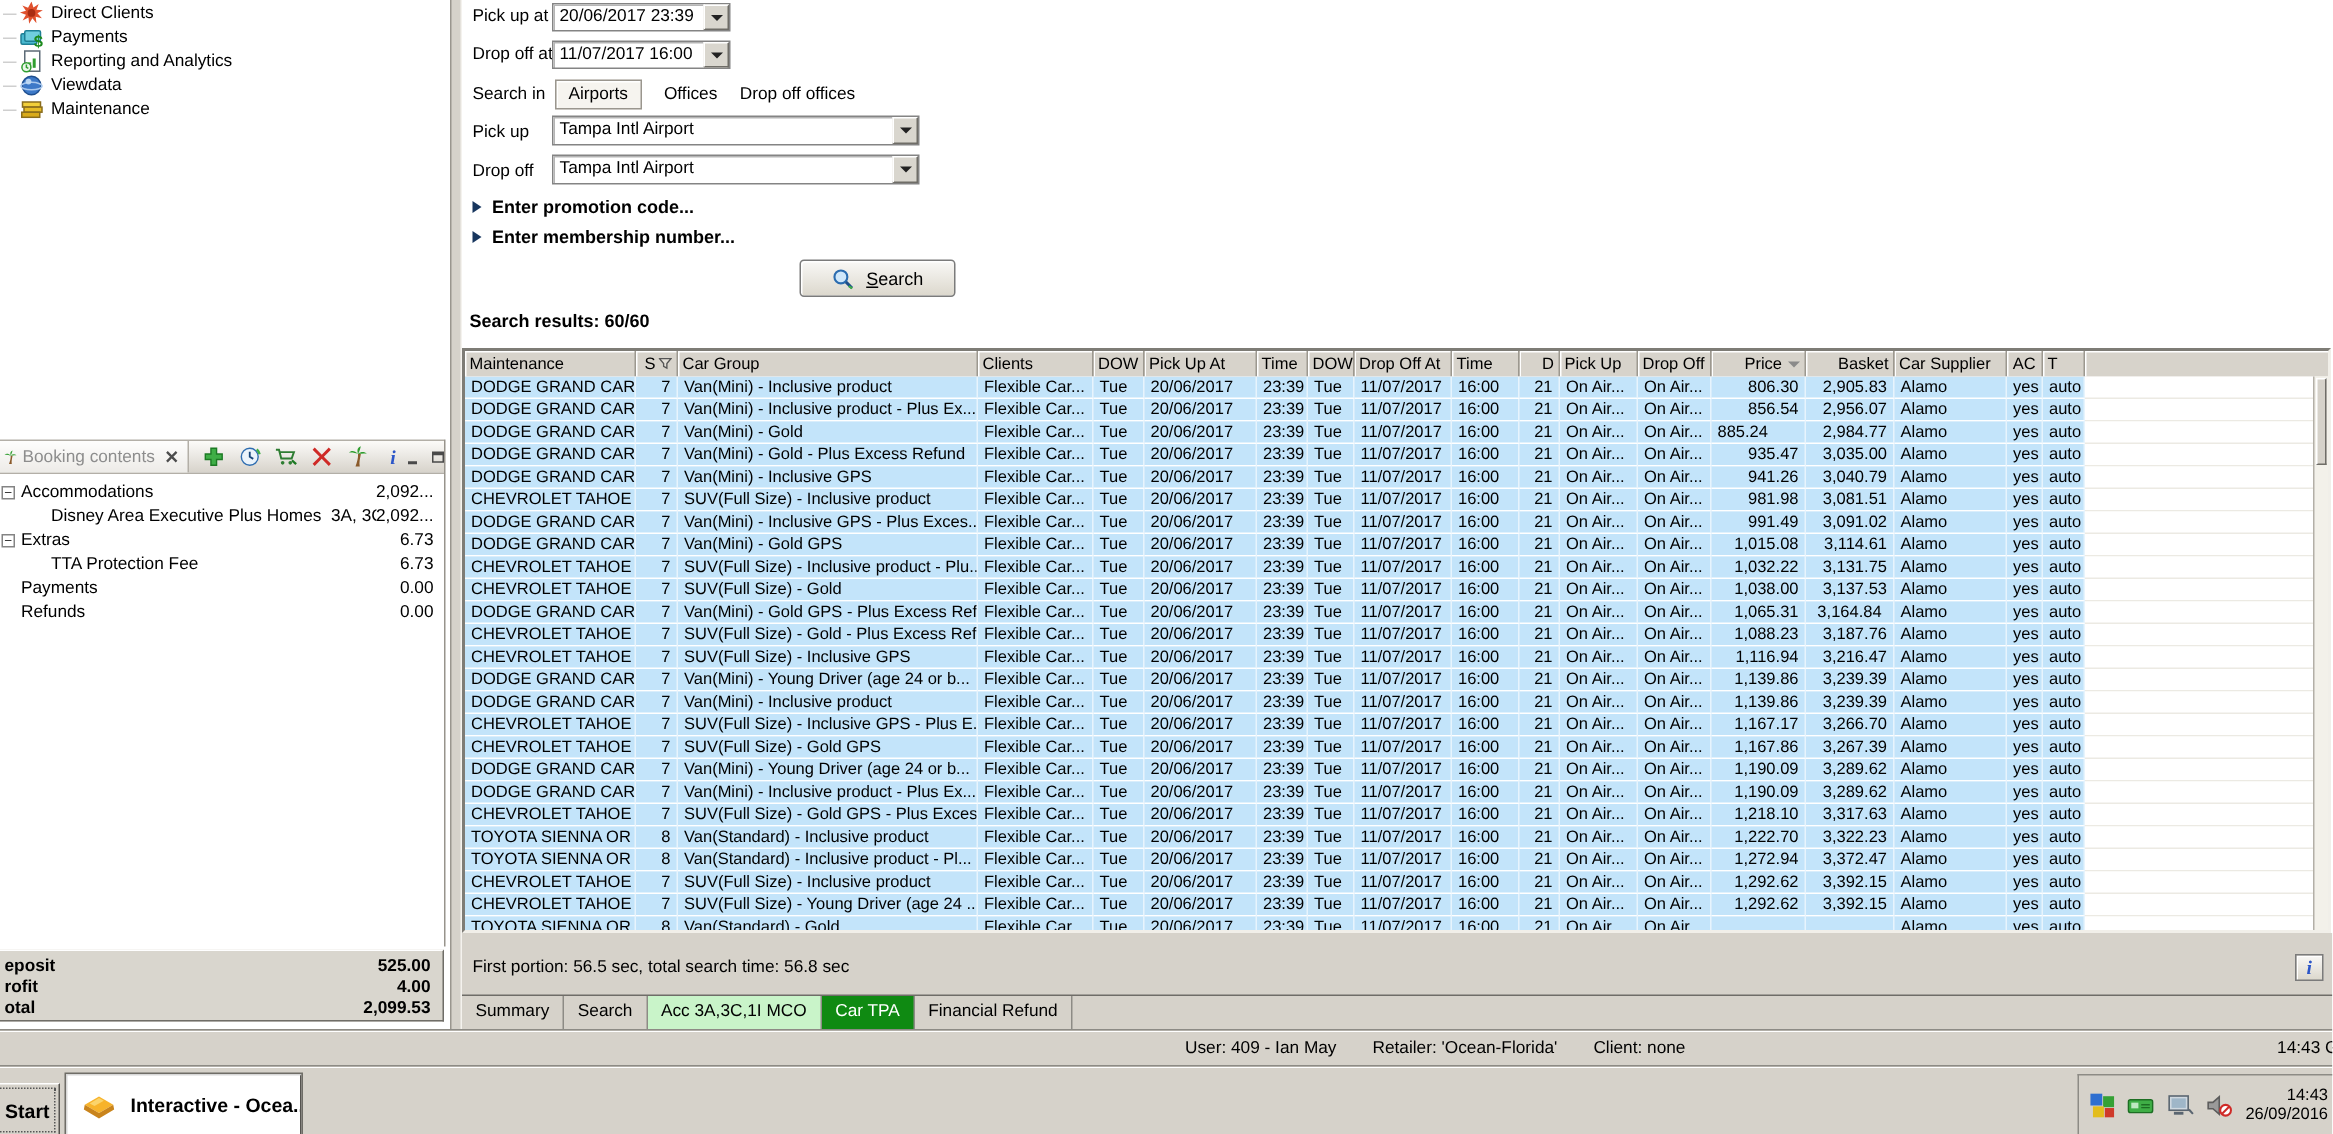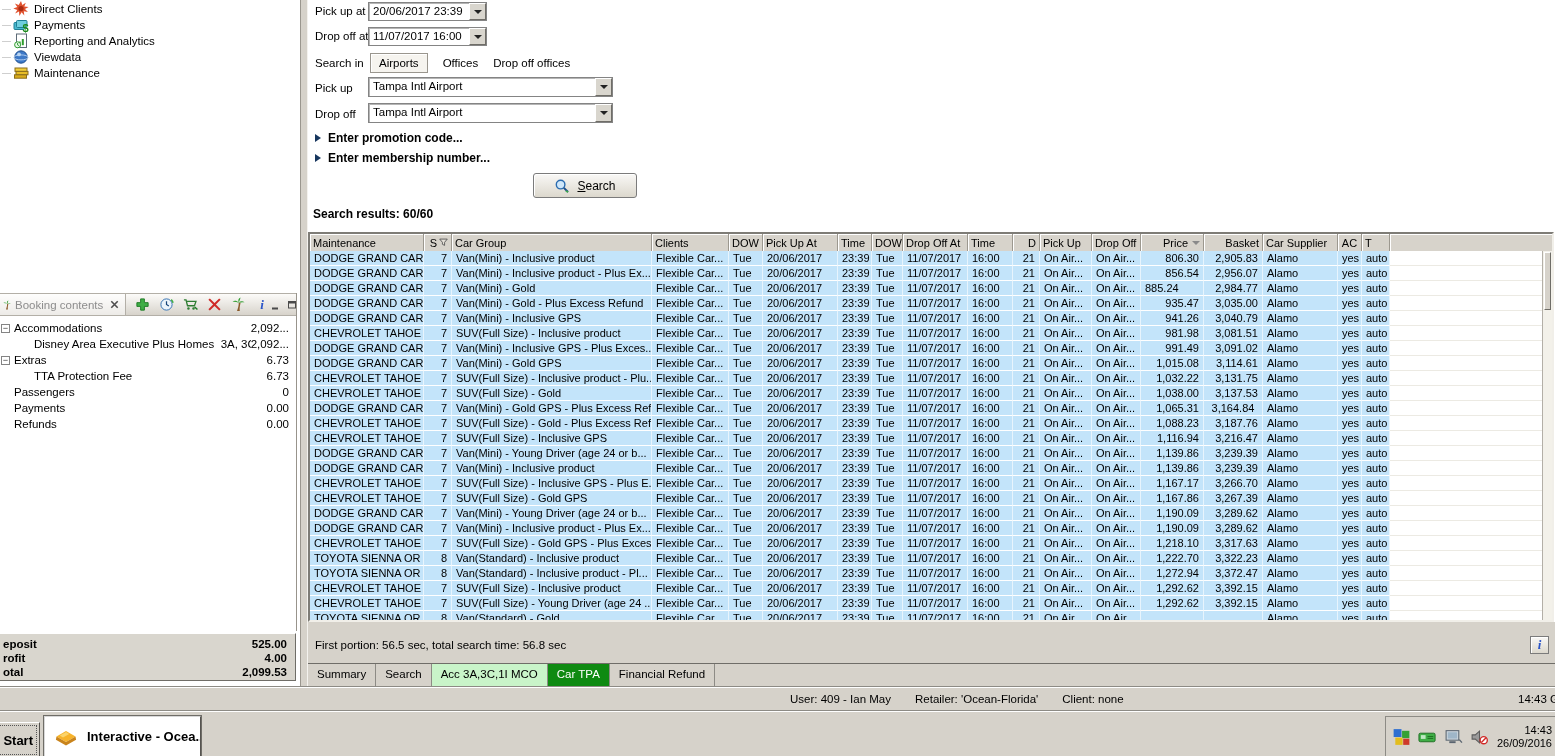--- a/index.html
+++ b/index.html
@@ -231,24 +231,20 @@
           <div class="bk-row">
             <span class="bk-exp">−</span>
             <span class="bk-label" style="padding-left: 14px;">Extras</span>
             <span class="bk-val">6.73</span>
           </div>
           <div class="bk-row">
             <span class="bk-label" style="padding-left: 34px;">TTA Protection Fee</span>
             <span class="bk-val">6.73</span>
           </div>
           <div class="bk-row">
-            <span class="bk-label" style="padding-left: 14px;">Passengers</span>
-            <span class="bk-val">0</span>
-          </div>
-          <div class="bk-row">
             <span class="bk-label" style="padding-left: 14px;">Payments</span>
             <span class="bk-val">0.00</span>
           </div>
           <div class="bk-row">
             <span class="bk-label" style="padding-left: 14px;">Refunds</span>
             <span class="bk-val">0.00</span>
           </div>
         </div>
     </div>
 

